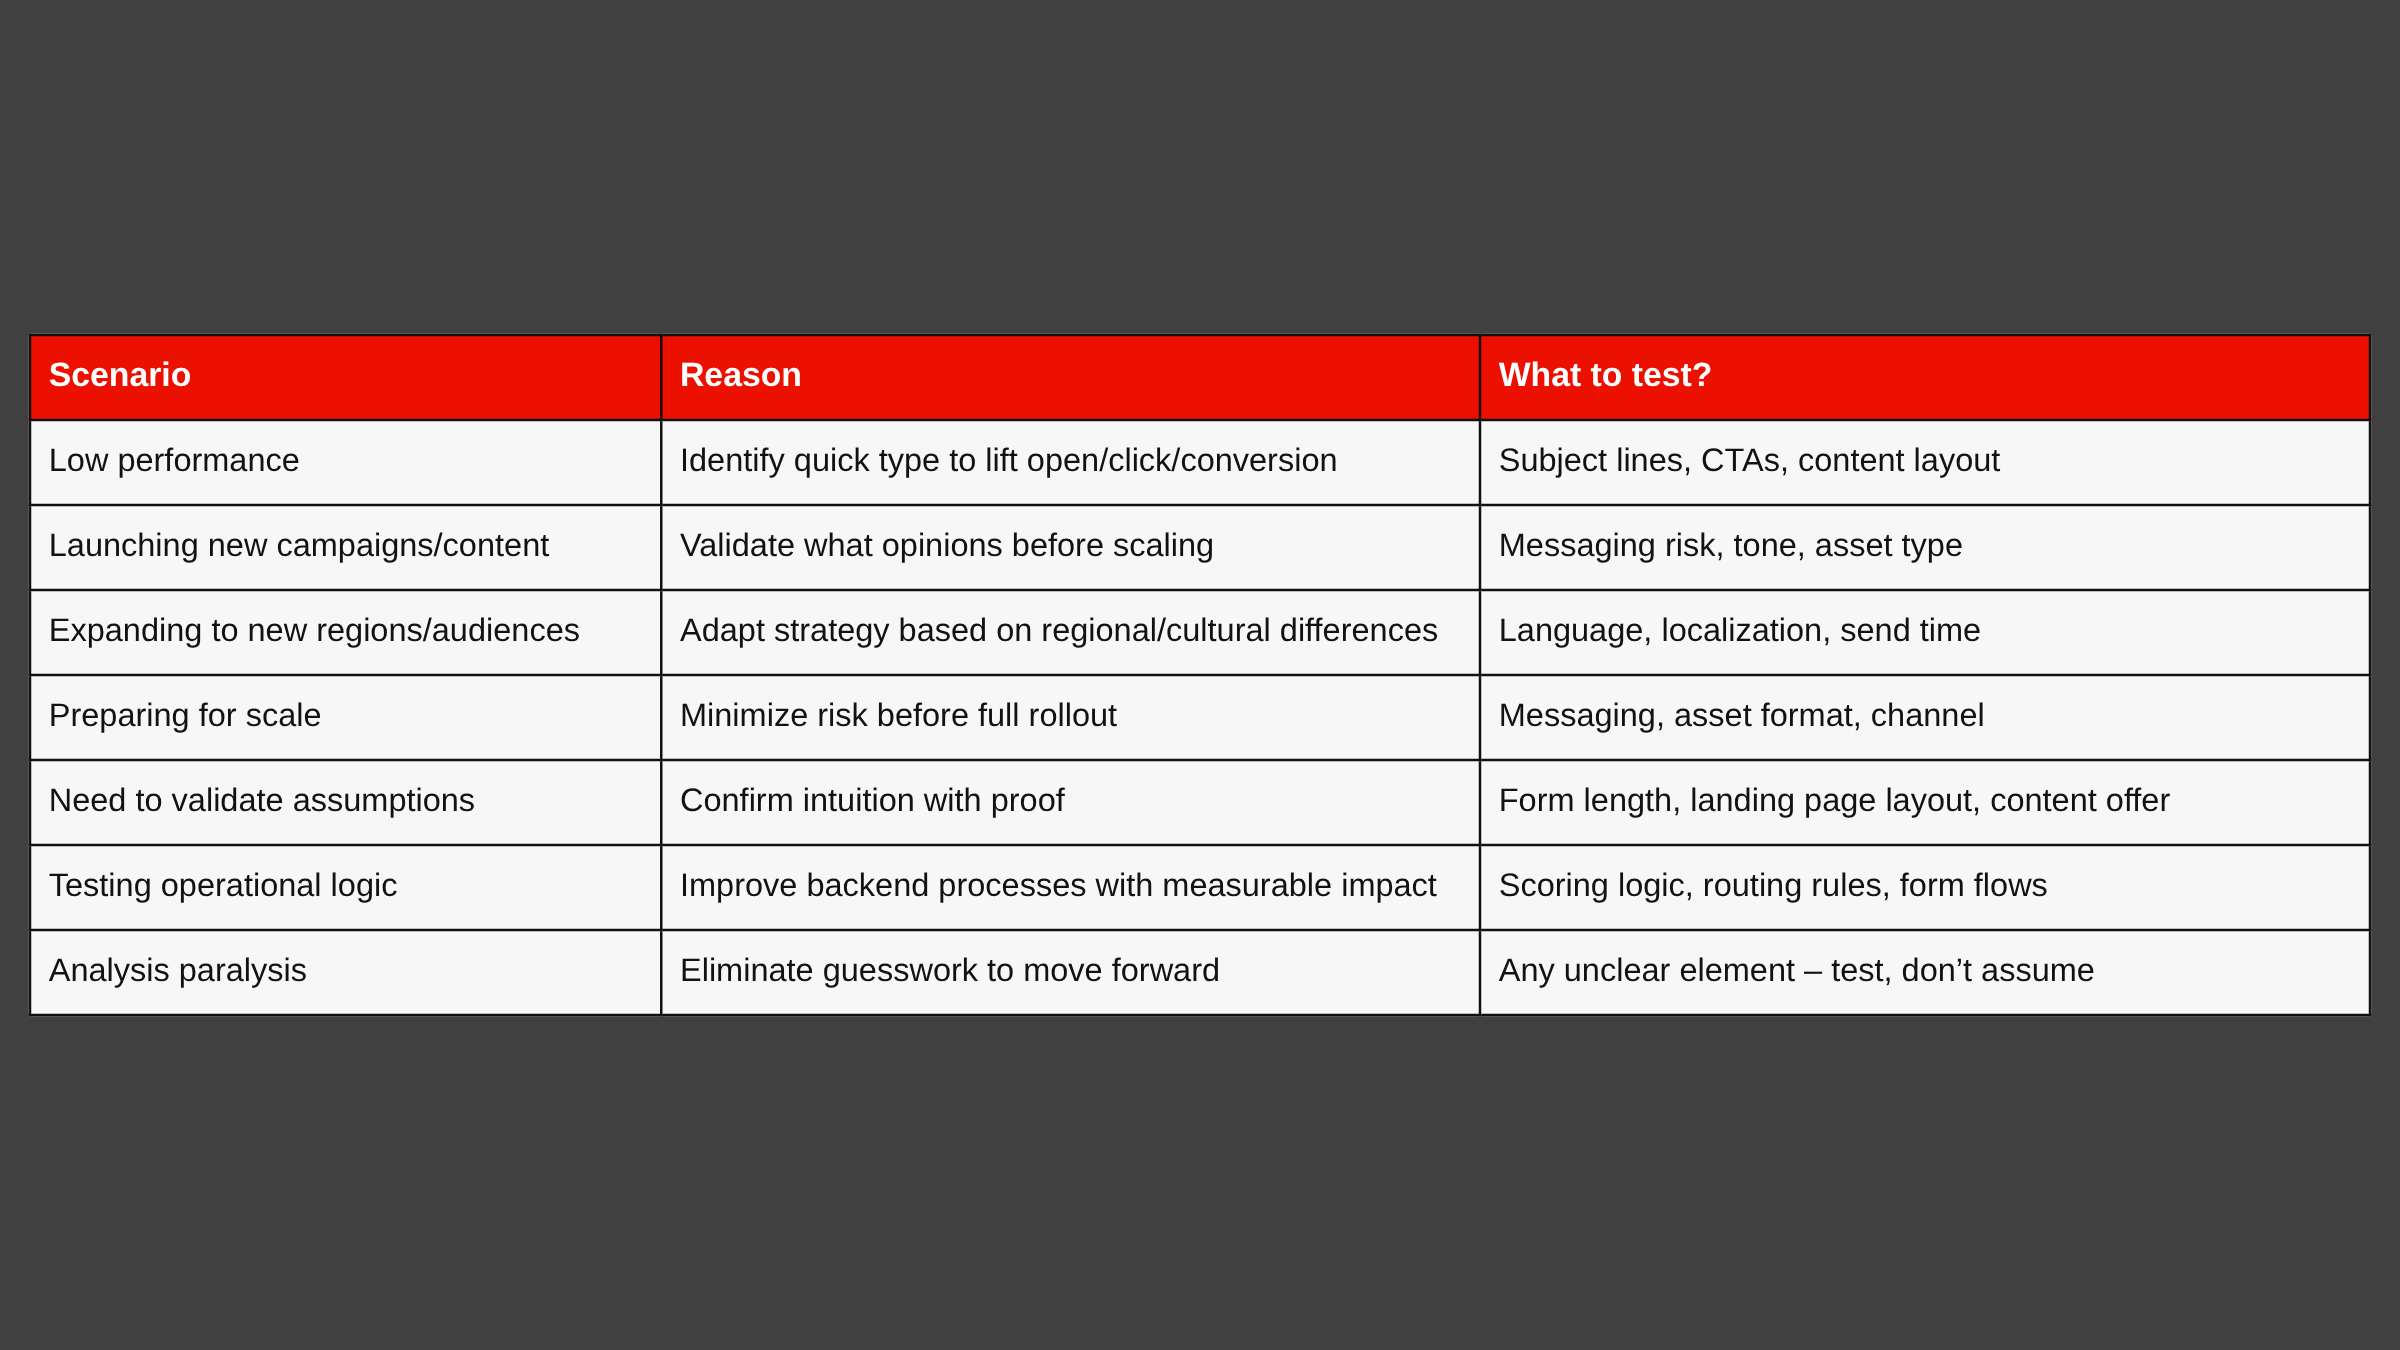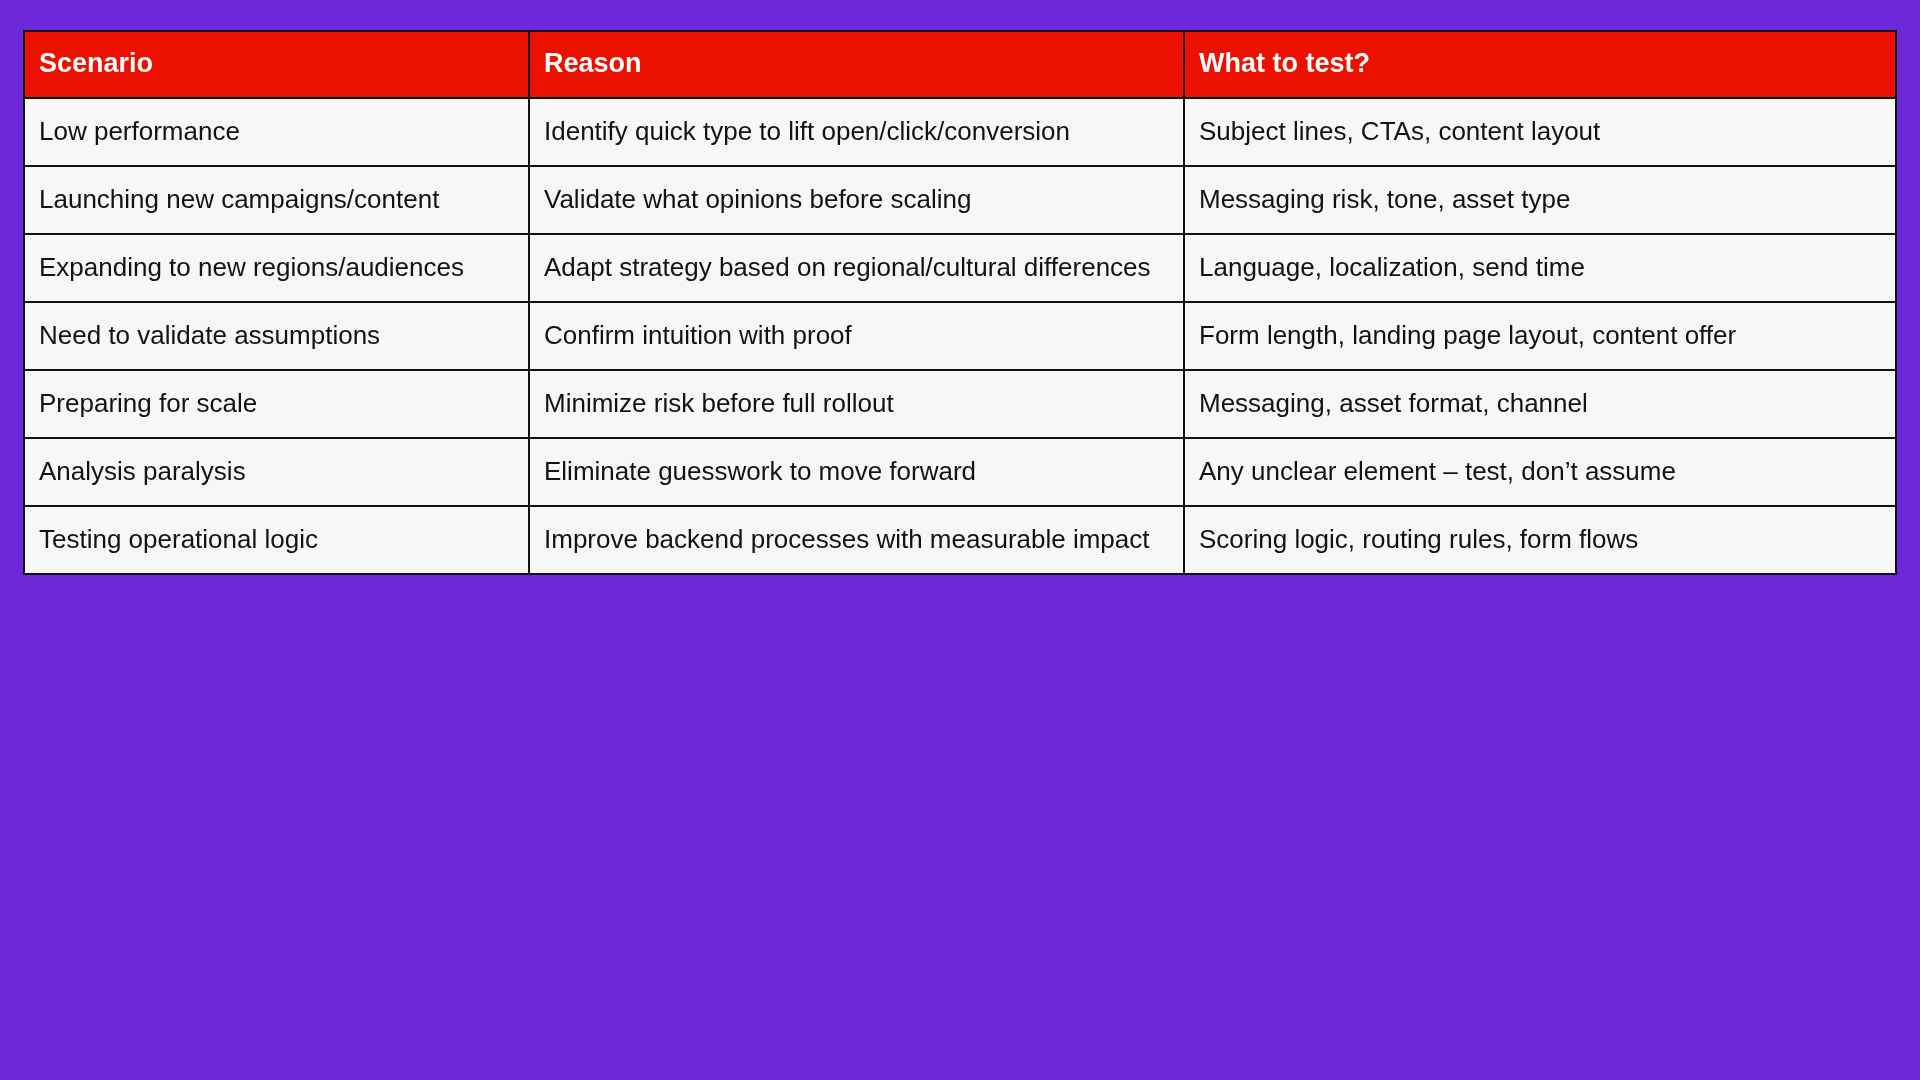--- a/index.html
+++ b/index.html
@@ -9,23 +9,23 @@
     height: 1080px;
     background: #f7f7f7;
     font-family: "Liberation Sans", sans-serif;
   }
 
   .page {
     width: 1920px;
     height: 1080px;
     box-sizing: border-box;
     padding: 30px 24px 30px 24px;
-    background: #6d28d9;
+    background: #404040;
     display: flex;
-    align-items: flex-start;
+    align-items: center;
     justify-content: center;
   }
 
   table.scenario-table {
     border-collapse: collapse;
     table-layout: fixed;
     width: 1872px;
     background: #f7f7f7;
   }
 
@@ -86,34 +86,34 @@
         <td>Launching new campaigns/content</td>
         <td>Validate what opinions before scaling</td>
         <td>Messaging risk, tone, asset type</td>
       </tr>
       <tr>
         <td>Expanding to new regions/audiences</td>
         <td>Adapt strategy based on regional/cultural differences</td>
         <td>Language, localization, send time</td>
       </tr>
       <tr>
+        <td>Preparing for scale</td>
+        <td>Minimize risk before full rollout</td>
+        <td>Messaging, asset format, channel</td>
+      </tr>
+      <tr>
         <td>Need to validate assumptions</td>
         <td>Confirm intuition with proof</td>
         <td>Form length, landing page layout, content offer</td>
       </tr>
       <tr>
-        <td>Preparing for scale</td>
-        <td>Minimize risk before full rollout</td>
-        <td>Messaging, asset format, channel</td>
+        <td>Testing operational logic</td>
+        <td>Improve backend processes with measurable impact</td>
+        <td>Scoring logic, routing rules, form flows</td>
       </tr>
       <tr>
         <td>Analysis paralysis</td>
         <td>Eliminate guesswork to move forward</td>
         <td>Any unclear element – test, don’t assume</td>
       </tr>
-      <tr>
-        <td>Testing operational logic</td>
-        <td>Improve backend processes with measurable impact</td>
-        <td>Scoring logic, routing rules, form flows</td>
-      </tr>
     </tbody>
   </table>
 </div>
 
 </body></html>

